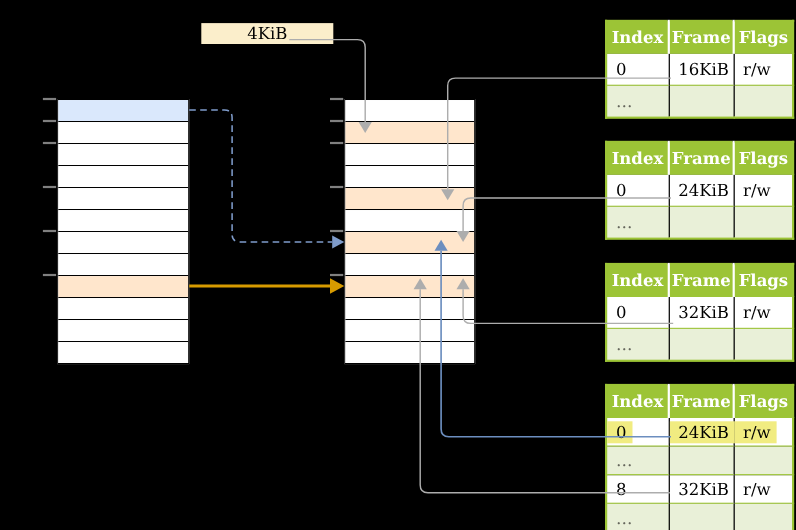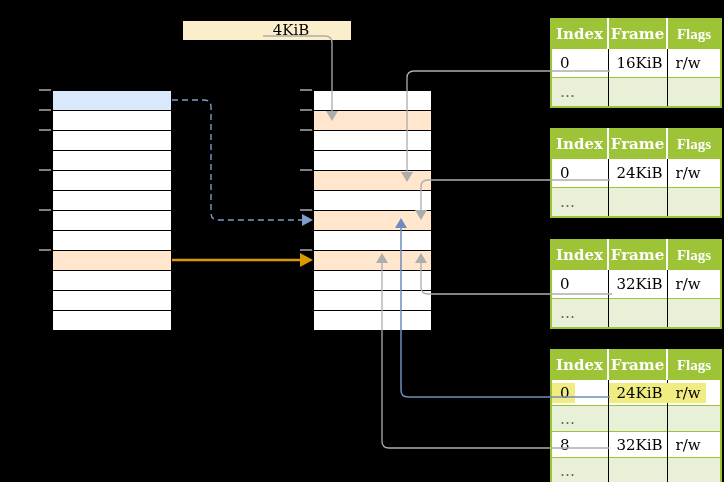--- a/index.html
+++ b/index.html
@@ -10,28 +10,28 @@
   
   .memcol{position:absolute;top:90px;height:241px;border:1px solid #000;
           box-sizing:border-box;background:#fff;}
   #vcol{left:52px;width:120px;}
   #pcol{left:313px;width:119px;}
   .memrow{height:20px;box-sizing:border-box;border-bottom:1px solid #000;background:#fff;}
   .memrow:last-child{height:19px;border-bottom:none;}
 
   
   .labelbox{position:absolute;left:183px;top:21px;width:120px;height:19px;
-            line-height:19px;text-align:center;font-size:15px;color:#000;padding-left:48px;}
+            line-height:19px;text-align:center;font-size:15px;color:#000;}
 
   
   table.ptable{position:absolute;left:550px;width:172px;border-collapse:collapse;
                table-layout:fixed;font-size:15px;border-radius:23px;}
   table.ptable th{height:28px;font-weight:bold;text-align:center;
                   padding:0;border-right:2px solid #fff;}
-  table.ptable th:last-child{border-right:none;font-family:Liberation Serif, serif;}
+  table.ptable th:last-child{border-right:none;}
   table.ptable td{height:28px;padding:0 0 0 8px;border-right:1px solid #000;
                   background:#fff;color:#000;vertical-align:middle;}
   table.ptable td:last-child{border-right:none;}
   table.ptable tbody tr td{border-top:1px solid transparent;}
   table.ptable.compact td{height:25px;}
   table.ptable .hl{display:inline-block;margin-left:-8px;padding:1px 5px 1px 8px;}
 
   
   #overlay{position:absolute;left:0;top:0;z-index:10;pointer-events:none;}
 </style>

